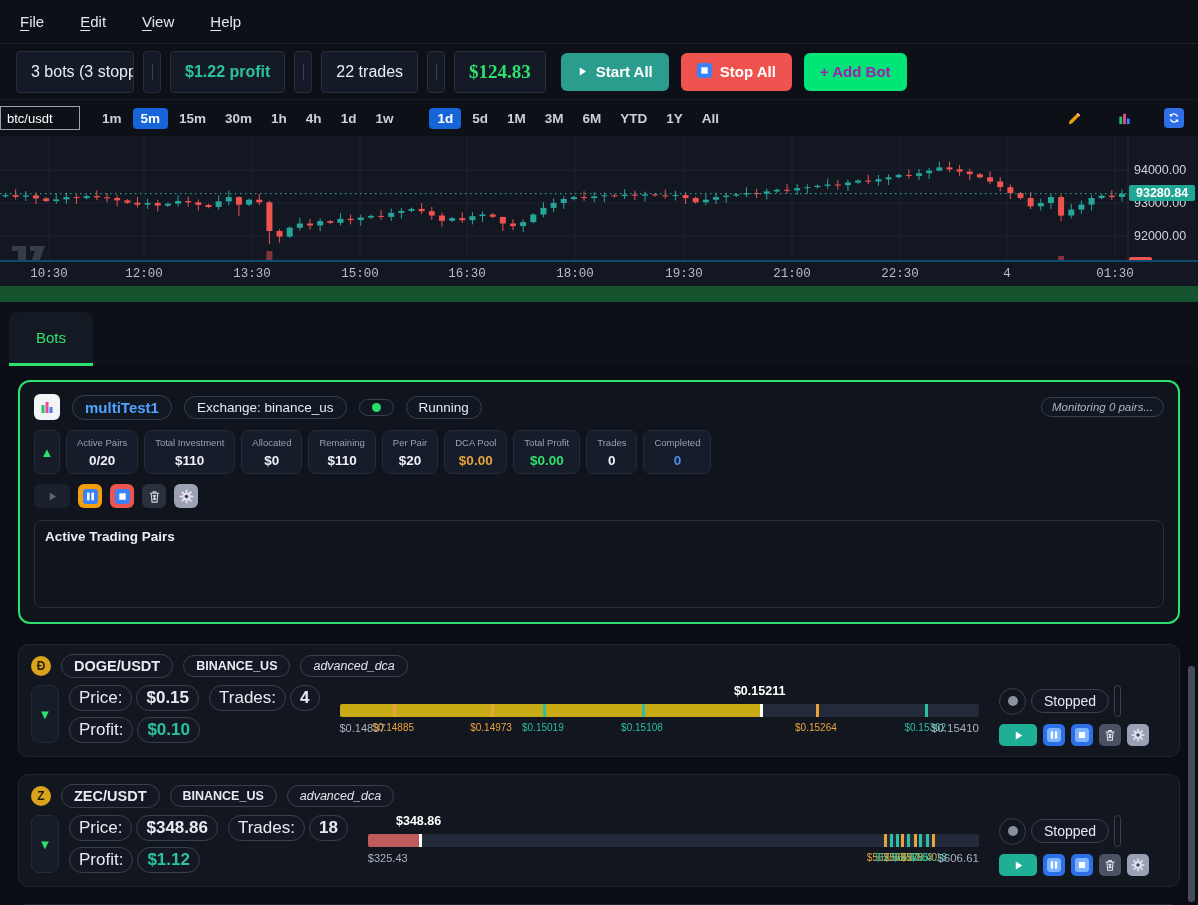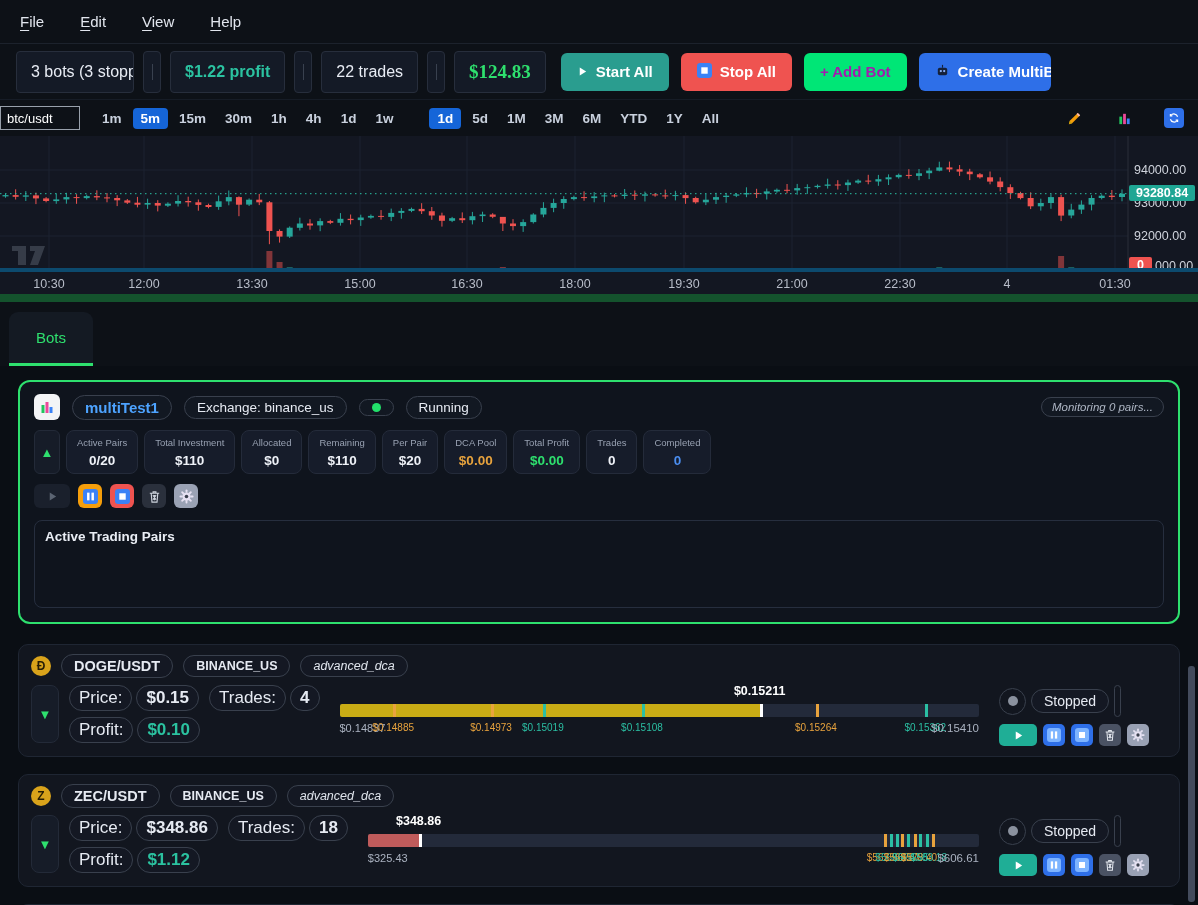--- a/index.html
+++ b/index.html
@@ -48,22 +48,22 @@
   .icon-btn.blue-bg { background:#2e6fe8; border-radius:4px; }
   
   .chart-wrap { position:relative; height:166px; background:#14532d;text-align:center; }
   .plot-svg { position:absolute; top:0; left:0; }
   .y-label { position:absolute; left:1134px; font-size:12.5px; color:#cfd3dc;
     font-weight:500; }
   .price-badge { position:absolute; left:1129px; background:#1fa694; color:#fff;
     font-size:12.5px; font-weight:700; padding:1px 7px; border-radius:2px; }
   .vol-badge { position:absolute; left:1129px; background:#ef5350; color:#fff;
     font-size:12.5px; font-weight:700; padding:1px 8px; border-radius:2px; }
-  .x-axis { position:absolute; left:0; right:0; top:132px; height:26px;
-    border-top:4px solid #0c4a6e; background:#131722; }
+  .x-axis { position:absolute; left:0; right:0; top:124px; height:26px;
+    border-top:2px solid #0c4a6e; background:#131722;font-family:Liberation Mono, monospace; }
   .x-label { position:absolute; top:5px; transform:translateX(-50%);
     font-size:12.5px; color:#b8bdc9; font-weight:500; white-space:nowrap; }
   
   .tabstrip { height:64px; background:#0d1117; padding-top:10px; display:flex;padding-left:9px; }
   .tab { height:54px; padding:0 27px; display:flex; align-items:center;
     font-size:15px; border-radius:9px 9px 0 0; cursor:pointer; }
   .tab.active { background:#141a23; color:#2ee06e; border-bottom:3px solid #2ee06e; }
   .tab.inactive { background:#171d27; color:#8b93a1; margin-left:5px; }
   
   .bots-panel { position:relative; height:539px; background:#0a0e14;
@@ -179,29 +179,20 @@
     </button>
     <button class="btn btn-stop">
       <span class="ic" id="ic-stopall"><svg width="15" height="15" viewBox="0 0 14 14">
             <rect width="14" height="14" rx="3" fill="#3b82f6"></rect>
             <rect x="4" y="4" width="6" height="6" fill="#fff"></rect>
           </svg></span>
       <span>Stop All</span>
     </button>
     <button class="btn btn-add">
       <span>+ Add Bot</span>
-    </button>
-    <button class="btn btn-create">
-      <span class="ic" id="ic-robot"><svg width="15" height="15" viewBox="0 0 16 16">
-            <rect x="3" y="5" width="10" height="8" rx="2" fill="#15213a"></rect>
-            <circle cx="6.2" cy="8.6" r="1.2" fill="#8fb6ff"></circle>
-            <circle cx="9.8" cy="8.6" r="1.2" fill="#8fb6ff"></circle>
-            <rect x="7.4" y="2" width="1.2" height="3" fill="#15213a"></rect>
-          </svg></span>
-      <span>Create MultiB</span>
     </button>
   </div>
 </div>
 
 <div class="toolbar">
   <input class="symbol-input" value="btc/usdt" style="">
   <div class="chip-group" id="tf-chips">
       <div class="chip">1m</div>
       <div class="chip sel">5m</div>
       <div class="chip">15m</div>

